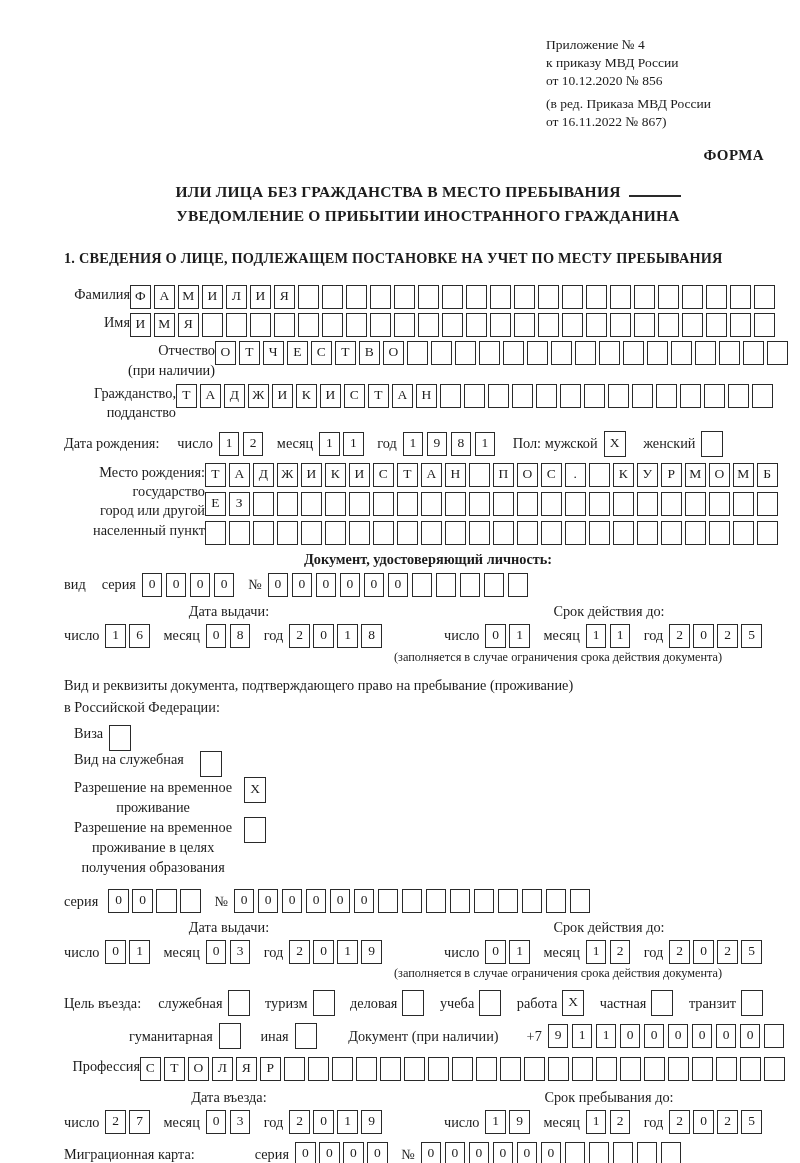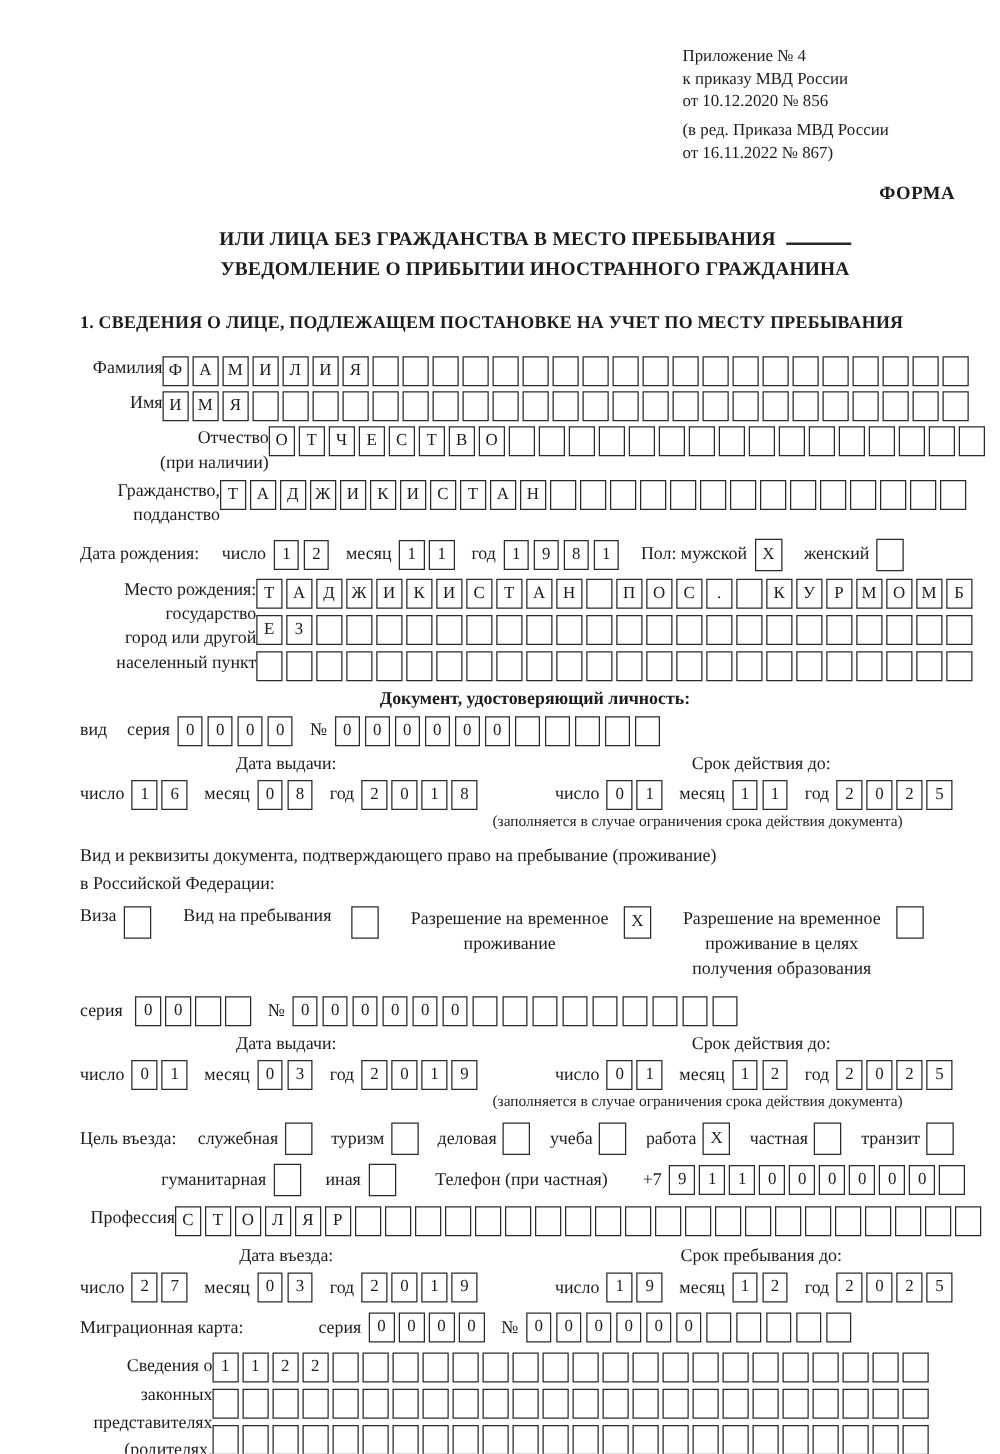--- a/index.html
+++ b/index.html
@@ -32,21 +32,21 @@
 
   .dates{display:flex;margin-bottom:2px;}
   .dates .dcol{display:flex;flex-direction:column;}
   .dates .dcol.left{width:380px;}
   .dates .colhead{font-size:14.3px;text-align:center;width:330px;margin-bottom:4px;}
   .dates .dline{display:flex;align-items:center;}
   .note{font-size:12.3px;line-height:1.3;}
   .note.right{margin:2px 0 8px 330px;}
 
   .permit-intro{line-height:1.6;margin:4px 0 6px;}
-  .visa-row{display:flex;align-items:flex-start;margin:2px 0 12px;}
+  .visa-row{display:flex;align-items:flex-start;margin:2px 10px 12px;flex-direction:column;}
   .cbitem{display:flex;align-items:flex-start;}
   .cbitem .cc{text-align:center;line-height:1.4;}
   .cbitem .cb{margin-left:10px;}.visa-row .sp22{width:22px;}
 
   .purpose-row{display:flex;align-items:center;margin-bottom:7px;}
   .purpose-row .pl{margin:0 5px 0 12px;}
   .purpose-row .pl.first{margin-left:0;}
   .hum-row{display:flex;align-items:center;margin:0 0 8px 65px;}
   .hum-row .pl{margin:0 6px 0 0;}
 
@@ -175,21 +175,21 @@
       <div>в Российской Федерации:</div>
     </div>
 
     <div class="visa-row">
       <div class="cbitem">
         <span>Виза</span>
         <span class="boxes cb" style="margin-left:6px;"><span class="cell"></span></span>
       </div>
       <div class="sp22"></div>
       <div class="cbitem">
-        <span>Вид на пребывания</span>
+        <span>Вид на служебная</span>
         <span class="boxes cb" style="margin-left:16px;"><span class="cell"></span></span>
       </div>
       <div class="sp22"></div>
       <div class="cbitem">
         <span class="cc">
           <div>Разрешение на временное</div>
           <div>проживание</div>
         </span>
         <span class="boxes cb" style="margin-left:12px;"><span class="cell">X</span></span>
       </div>
@@ -253,21 +253,21 @@
       <span class="boxes cb"><span class="cell"></span></span>
       <span class="pl">транзит</span>
       <span class="boxes cb"><span class="cell"></span></span>
     </div>
 
     <div class="hum-row">
       <span class="pl">гуманитарная</span>
       <span class="boxes cb"><span class="cell"></span></span>
       <span class="pl" style="margin-left:16px;">иная</span>
       <span class="boxes cb"><span class="cell"></span></span>
-      <span class="pl" style="margin-left:28px;">Телефон (при частная)</span>
+      <span class="pl" style="margin-left:28px;">Документ (при наличии)</span>
       <span class="pl" style="margin-left:22px;">+7</span>
       <span class="boxes"><span class="cell">9</span><span class="cell">1</span><span class="cell">1</span><span class="cell">0</span><span class="cell">0</span><span class="cell">0</span><span class="cell">0</span><span class="cell">0</span><span class="cell">0</span><span class="cell"></span></span>
     </div>
 
     <div class="frow">
       <div class="flabel w76">Профессия</div>
       <div class="boxes"><span class="cell">С</span><span class="cell">Т</span><span class="cell">О</span><span class="cell">Л</span><span class="cell">Я</span><span class="cell">Р</span><span class="cell"></span><span class="cell"></span><span class="cell"></span><span class="cell"></span><span class="cell"></span><span class="cell"></span><span class="cell"></span><span class="cell"></span><span class="cell"></span><span class="cell"></span><span class="cell"></span><span class="cell"></span><span class="cell"></span><span class="cell"></span><span class="cell"></span><span class="cell"></span><span class="cell"></span><span class="cell"></span><span class="cell"></span><span class="cell"></span><span class="cell"></span></div>
     </div>
 
     <div class="dates" style="margin-top:8px;">

